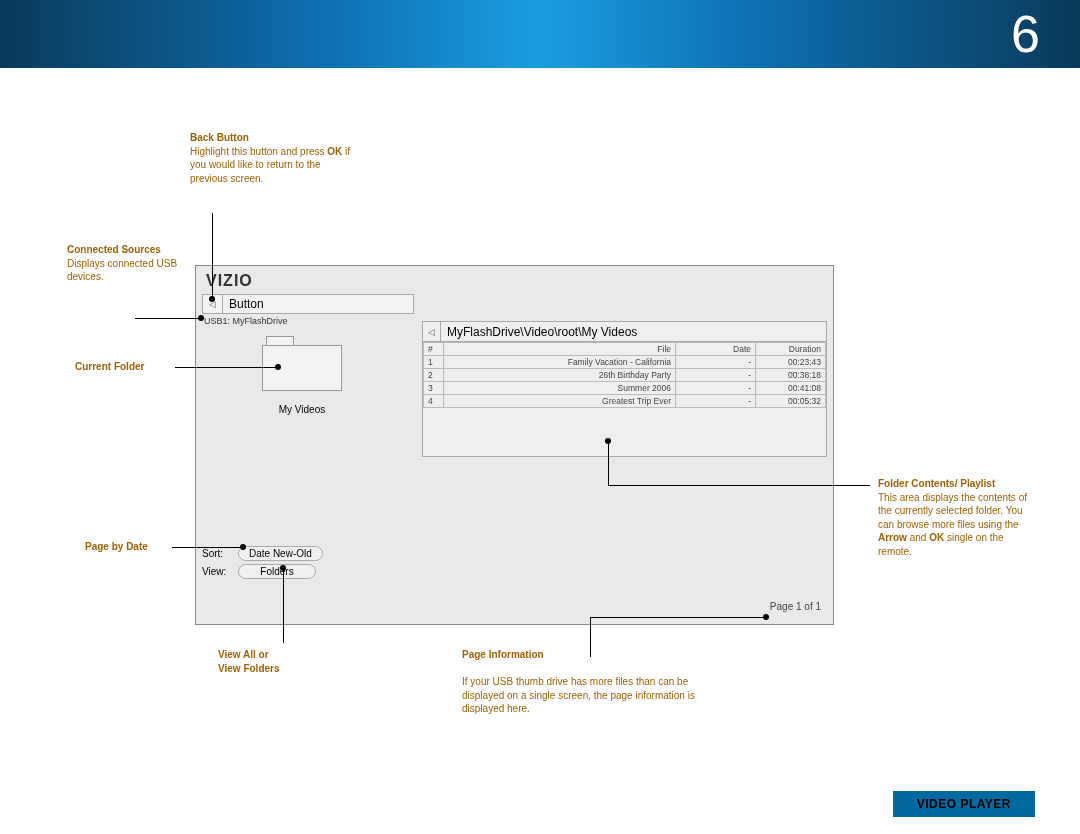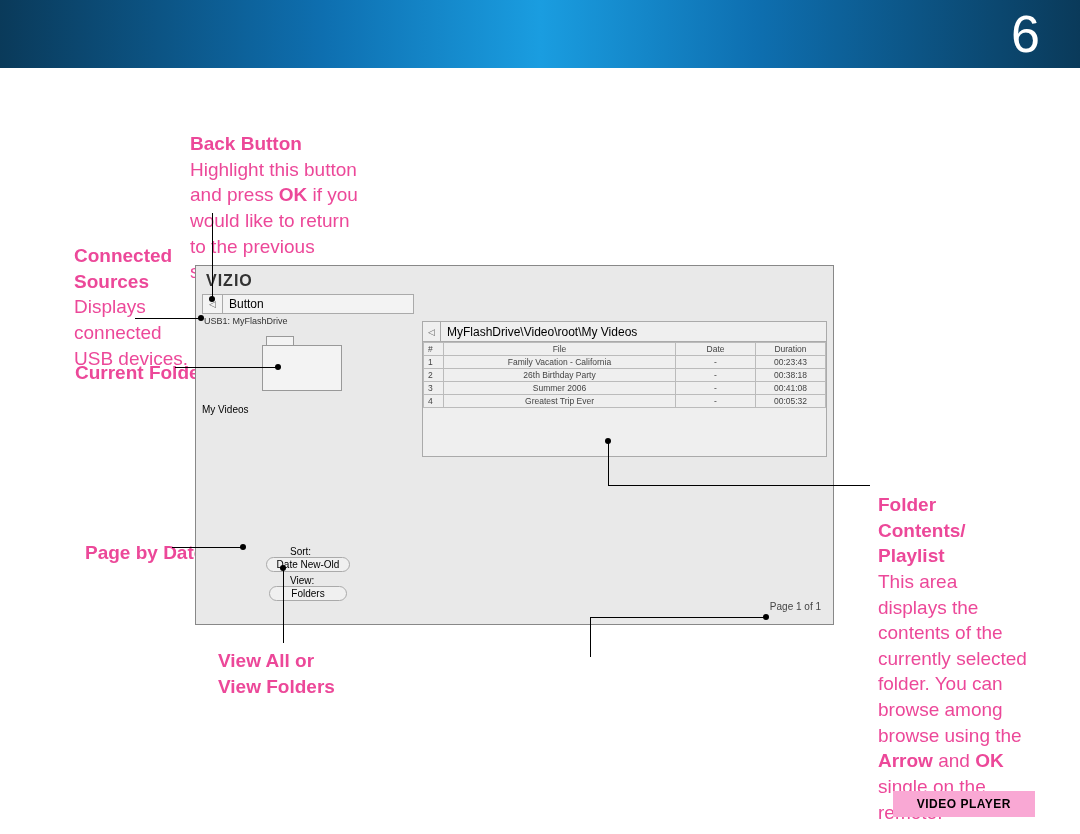--- a/index.html
+++ b/index.html
@@ -23,23 +23,23 @@
   }
   .header-band .chapter-num {
     color: #fff;
     font-size: 52px;
     font-weight: normal;
     font-family: "Century Gothic", sans-serif;
   }
   .content { position: absolute; top: 68px; left: 0; right: 0; bottom: 0; }
 
   
-  .callout { position: absolute; font-size: 19px; line-height: 1.35; color: #ec4899; }
+  .callout { position: absolute; font-size: 10px; line-height: 1.35; color: #a16207; }
   .callout b { font-weight: bold; }
-  .callout.right { text-align: left; margin-top: 15px; }
+  .callout.right { text-align: left; }
 
   
   .screenshot {
     position: absolute;
     left: 195px; top: 197px;
     width: 639px; height: 360px;
     border: 1px solid #888;
     background: #e9e9e9;
   }
   .vizio-logo {
@@ -85,33 +85,32 @@
     background: #f3f3f3;
   }
   .folder-body {
     position: absolute; left: 0; top: 9px;
     width: 80px; height: 46px;
     border: 1px solid #999;
     background: #f3f3f3;
   }
   .folder-name {
     position: absolute; left: 0; top: 68px;
-    width: 200px; text-align: left;
+    width: 200px; text-align: center;
     font-size: 10px;
   }
   .sort-view {
     position: absolute;
     left: 6px; top: 280px;
     font-size: 10px;
     width: 212px;
   }
   .sv-row {
     display: flex; align-items: center;
     margin-bottom: 3px;
-    flex-direction: column;
   }
   .sv-row .k { width: 36px; }
   .pill {
     border: 1px solid #aaa;
     border-radius: 10px;
     padding: 1px 10px;
     font-size: 10px;
     background: #f0f0f0;
     min-width: 78px; text-align: center;
   }
@@ -137,84 +136,88 @@
   }
   .breadcrumb-row .path { padding-left: 6px; }
 
   .file-table {
     width: 100%; border-collapse: collapse;
     font-size: 8.5px;
   }
   .file-table th, .file-table td {
     border: 1px solid #bbb;
     padding: 1px 4px;
-    text-align: center;
+    text-align: right;
     font-weight: normal;
     color: #444;
   }
   .file-table th:nth-child(1), .file-table td:nth-child(1) { width: 20px; text-align: left; }
   .file-table th:nth-child(3), .file-table td:nth-child(3) { width: 80px; }
   .file-table th:nth-child(4), .file-table td:nth-child(4) { width: 70px; }
 
   .page-info {
     position: absolute;
     right: 12px; bottom: 12px;
     font-size: 10px; color: #444;
   }
 
   
   .line { position: absolute; background: #000; }
   .dot { position: absolute; width: 6px; height: 6px; background: #000; border-radius: 50%; }
 
   .page-caption {
     position: absolute;
     right: 45px; top: 723px;
-    background: #f9a8d4;
+    background: #0369a1;
     padding: 6px 24px;
     font-size: 12px;
     font-weight: bold;
     letter-spacing: 0.5px;
   }
 </style>
 </head>
 <body>
 
 <div class="header-band">
   <div class="chapter-num">6</div>
 </div>
 
 <div class="content">
 
   <div class="callout" style="left:190px; top:63px; width:170px;">
     <b>Back Button</b><br>
     <span>Highlight this button and press </span><b>OK</b><span> if you would like to return to the previous screen.</span>
   </div>
 
-  <div class="callout" style="left:74px; top:175px; width:120px;">
+  <div class="callout" style="left:67px; top:175px; width:120px;">
     <b>Connected Sources</b><br>
     <span>Displays connected USB devices.</span>
   </div>
 
   <div class="callout" style="left:75px; top:292px;">
     <b>Current Folder</b>
   </div>
 
   <div class="callout" style="left:85px; top:472px;">
     <b>Page by Date</b>
   </div>
 
   <div class="callout" style="left:218px; top:580px;">
     <b>View All or</b><br>
     <b>View Folders</b>
   </div>
 
+  <div class="callout" style="left:462px; top:580px; width:260px;">
+    <b>Page Information</b><br><br>
+    <span>If your USB thumb drive has more files than can be displayed on a single screen, the page information is displayed here.</span>
+  </div>
 
   <div class="callout right" style="left:878px; top:409px; width:150px;">
     <b>Folder Contents/ Playlist</b><br>
-    <span>This area displays the contents of the currently selected folder. You can browse among browse using the </span><b>Arrow</b><span> and </span><b>OK</b><span> single on the remote.</span>
+    <span>This area displays the contents of the currently selected folder. You can browse more files using the </span><b>Arrow</b><span> and </span><b>OK</b><span> single on the remote.</span>
   </div>
 
   <div class="screenshot">
     <div class="vizio-logo">VIZIO</div>
 
     <div class="sidebar">
       <div class="video-row">
         <div class="back-tri">◁</div>
         <div class="lbl">Button</div>
       </div>

